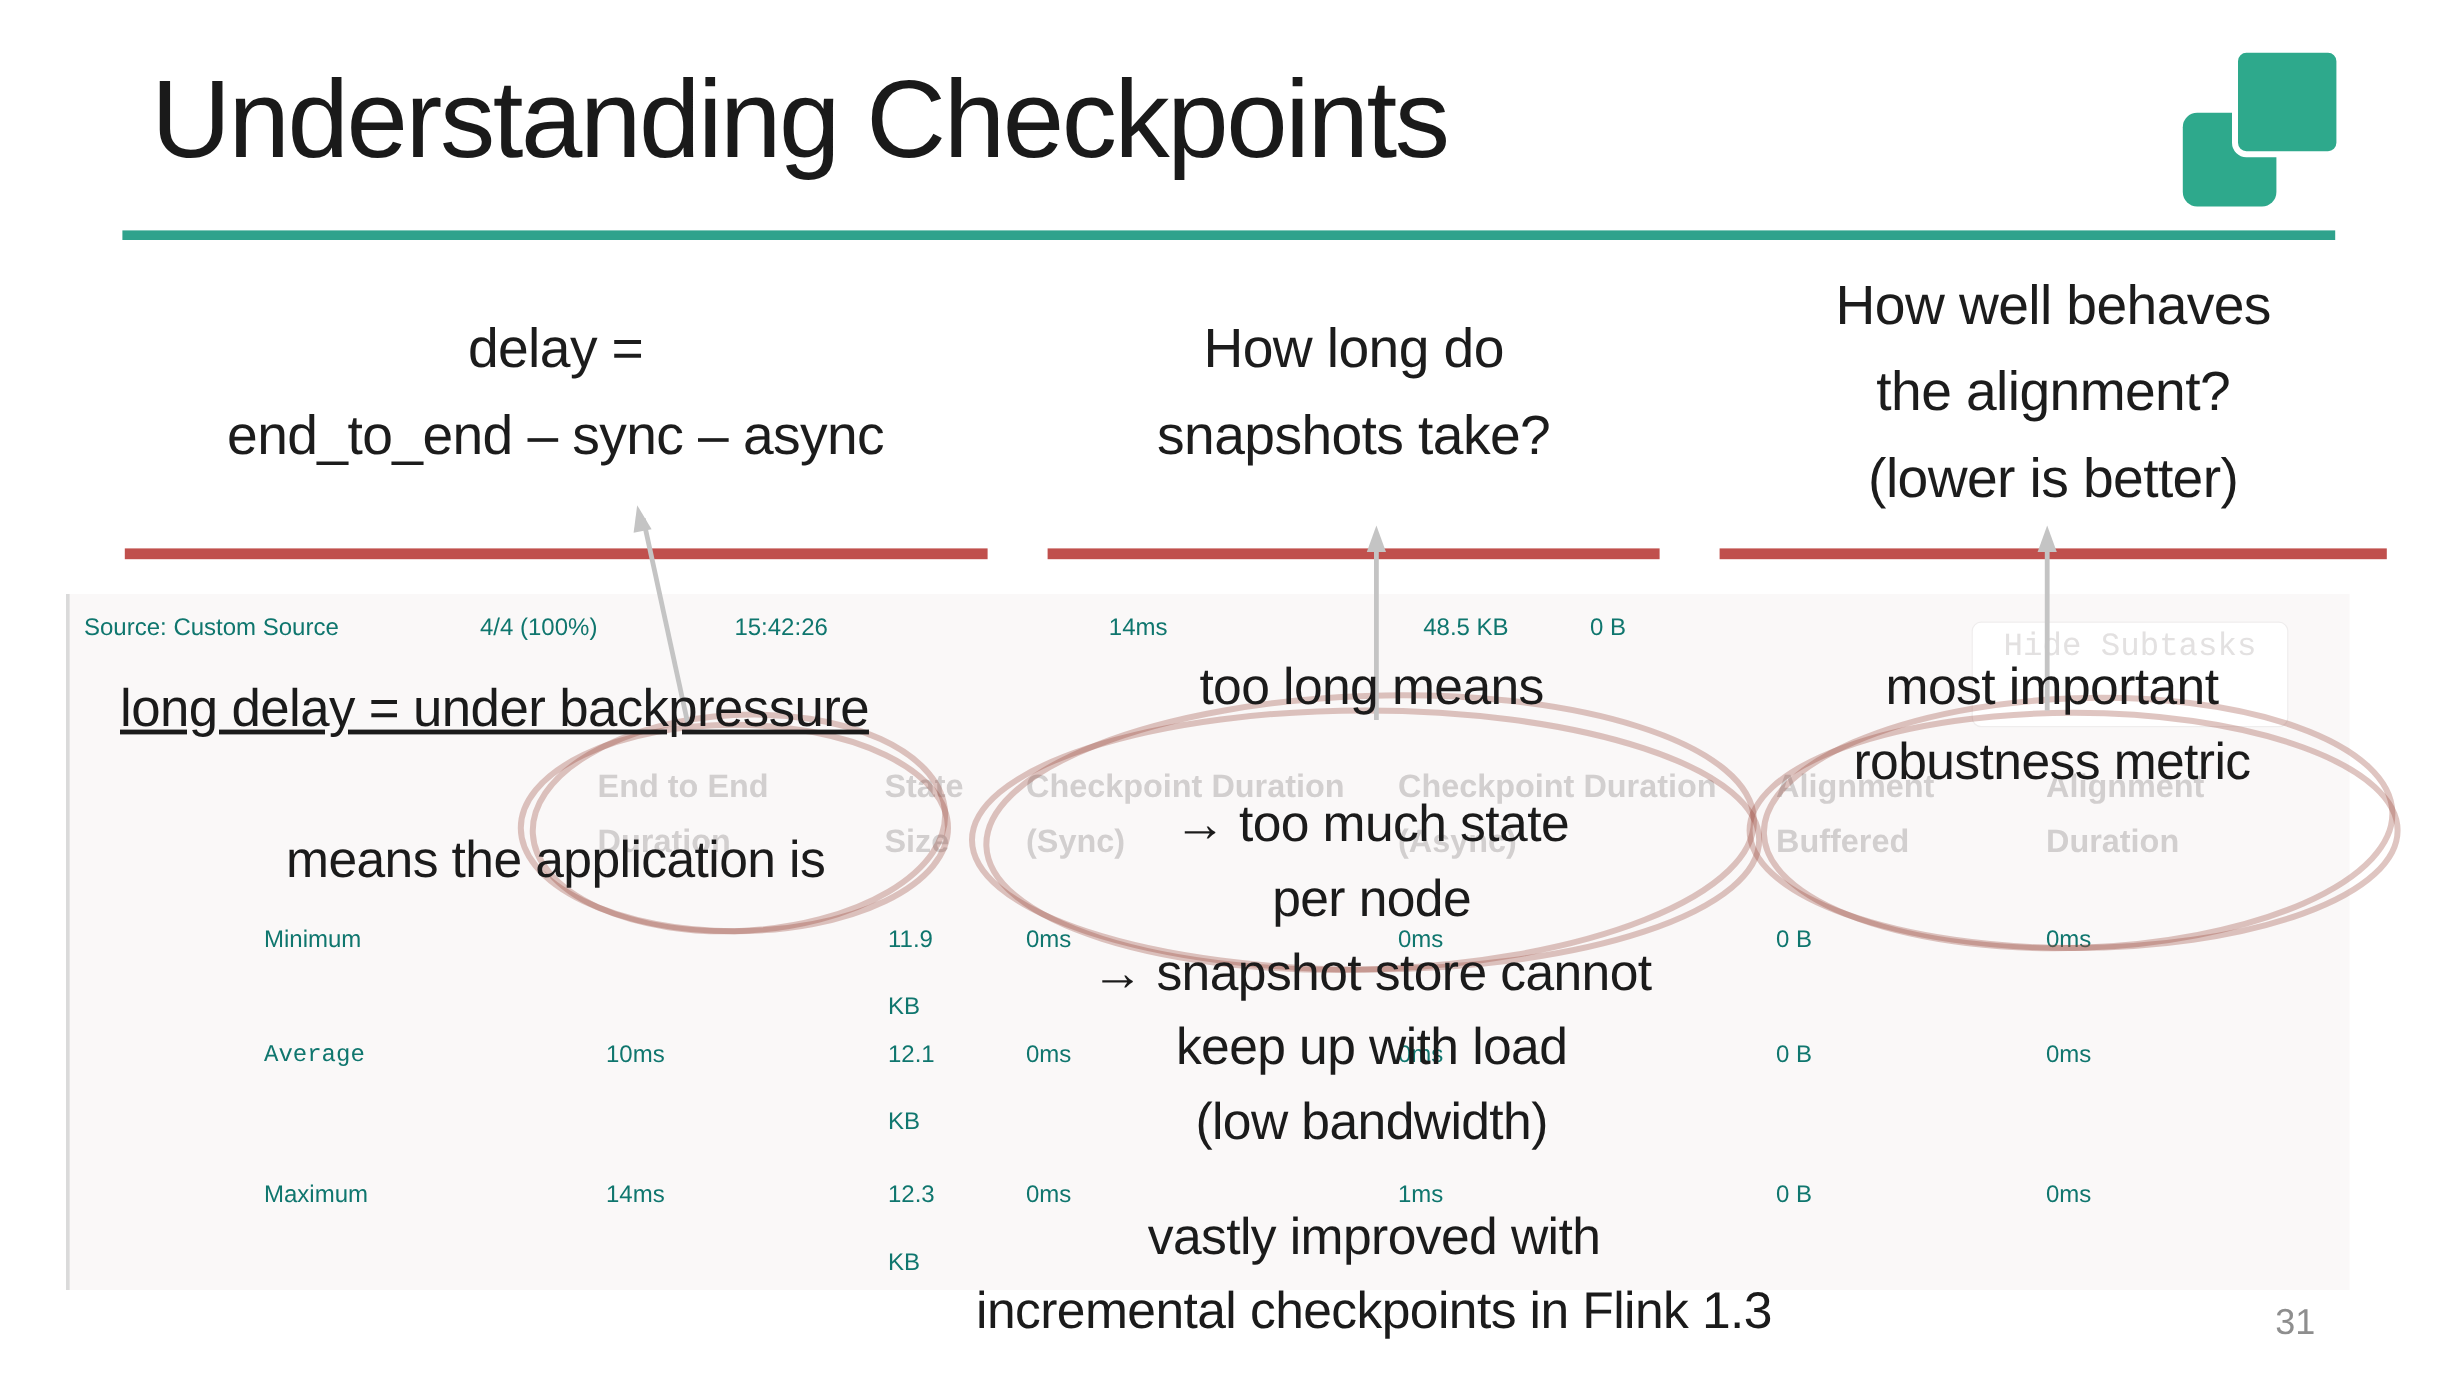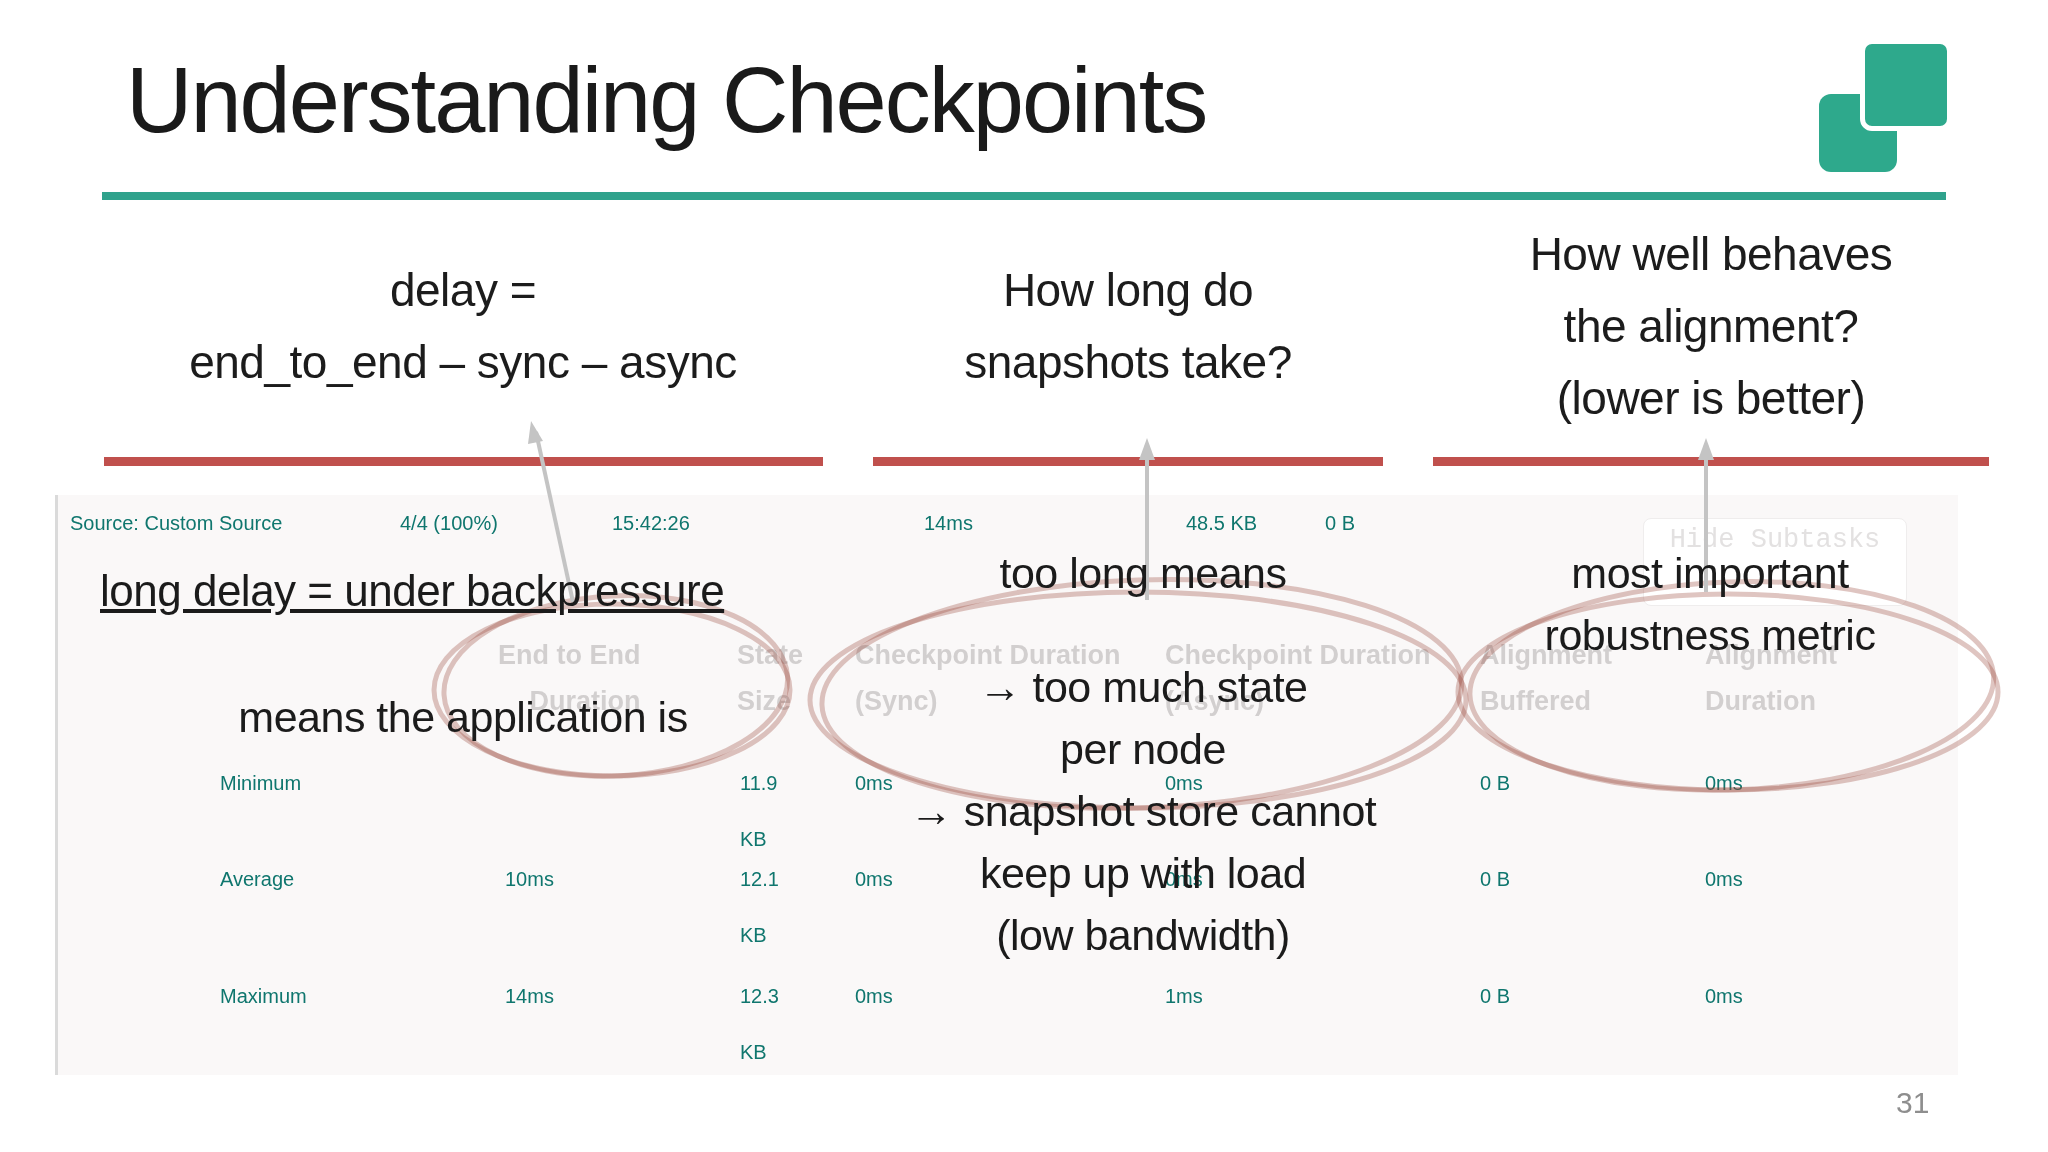--- a/index.html
+++ b/index.html
@@ -49,21 +49,21 @@
   <div class="ft" style="left:400px;top:512px;">4/4 (100%)</div>
   <div class="ft" style="left:612px;top:512px;">15:42:26</div>
   <div class="ft" style="left:924px;top:512px;">14ms</div>
   <div class="ft" style="left:1186px;top:512px;">48.5 KB</div>
   <div class="ft" style="left:1325px;top:512px;">0 B</div>
 
   <div class="hidebox">
     <span>Hide Subtasks</span>
   </div>
 
-  <div class="fth" style="left:498px;top:632px;text-align:right;">
+  <div class="fth" style="left:498px;top:632px;">
     <div>End to End</div>
       <div>Duration</div>
   </div>
   <div class="fth" style="left:737px;top:632px;">
     <div>State</div>
       <div>Size</div>
   </div>
   <div class="fth" style="left:855px;top:632px;">
     <div>Checkpoint Duration</div>
       <div>(Sync)</div>
@@ -83,21 +83,21 @@
 
   <div class="ft" style="left:220px;top:772px;">Minimum</div>
   <div class="ft" style="left:505px;top:772px;"></div>
   <div class="ft" style="left:740px;top:772px;">11.9</div>
   <div class="ft" style="left:740px;top:828px;">KB</div>
   <div class="ft" style="left:855px;top:772px;">0ms</div>
   <div class="ft" style="left:1165px;top:772px;">0ms</div>
   <div class="ft" style="left:1480px;top:772px;">0 B</div>
   <div class="ft" style="left:1705px;top:772px;">0ms</div>
 
-  <div class="ft" style="left:220px;top:868px;">Average</div>
+  <div class="ft" style="left:220px;top:868px;font-family:Liberation Mono, monospace;">Average</div>
   <div class="ft" style="left:505px;top:868px;">10ms</div>
   <div class="ft" style="left:740px;top:868px;">12.1</div>
   <div class="ft" style="left:740px;top:924px;">KB</div>
   <div class="ft" style="left:855px;top:868px;">0ms</div>
   <div class="ft" style="left:1165px;top:868px;">0ms</div>
   <div class="ft" style="left:1480px;top:868px;">0 B</div>
   <div class="ft" style="left:1705px;top:868px;">0ms</div>
 
   <div class="ft" style="left:220px;top:985px;">Maximum</div>
   <div class="ft" style="left:505px;top:985px;">14ms</div>
@@ -167,20 +167,24 @@
   <div class="ann ctr" style="left:873px;top:542px;width:540px;">too long means</div>
 
   <div class="ann ctr" style="left:813px;top:656px;width:660px;">
     <div>→ too much state</div>
     <div>per node</div>
     <div>→ snapshot store cannot</div>
     <div>keep up with load</div>
     <div>(low bandwidth)</div>
   </div>
 
+  <div class="ann ctr" style="left:700px;top:1000px;width:890px;">
+    <div>vastly improved with</div>
+    <div>incremental checkpoints in Flink 1.3</div>
+  </div>
 
   <div class="ann ctr" style="left:1390px;top:542px;width:640px;">
     <div>most important</div>
     <div>robustness metric</div>
   </div>
 
   <div class="pagenum">31</div>
 
 </div>
 

